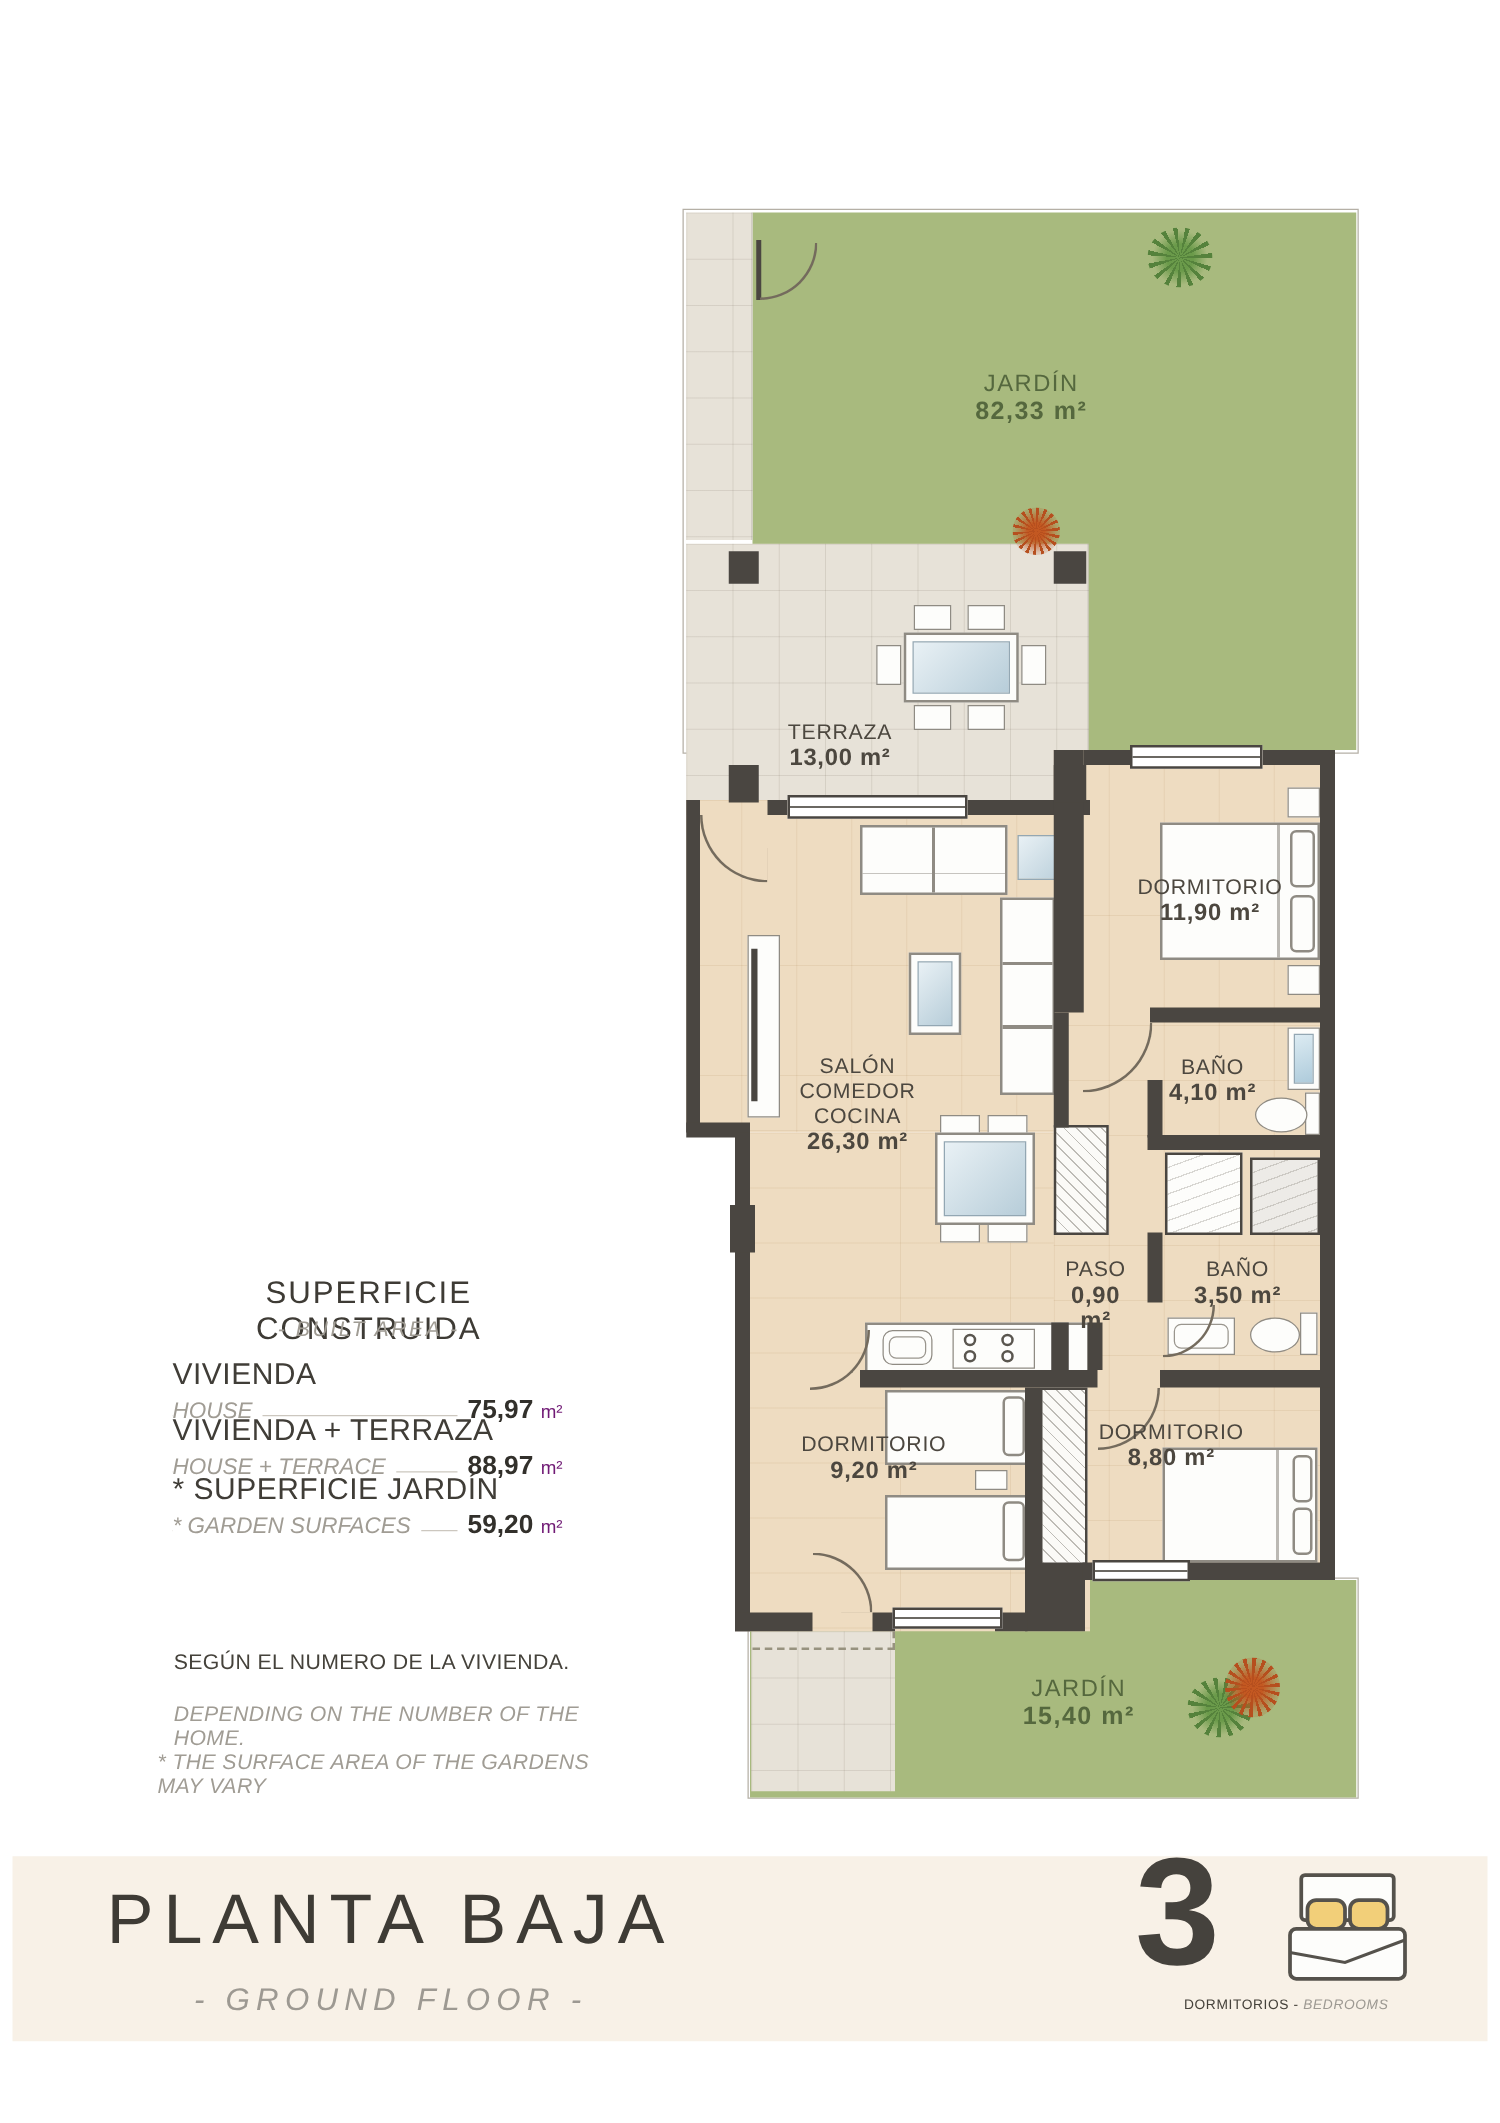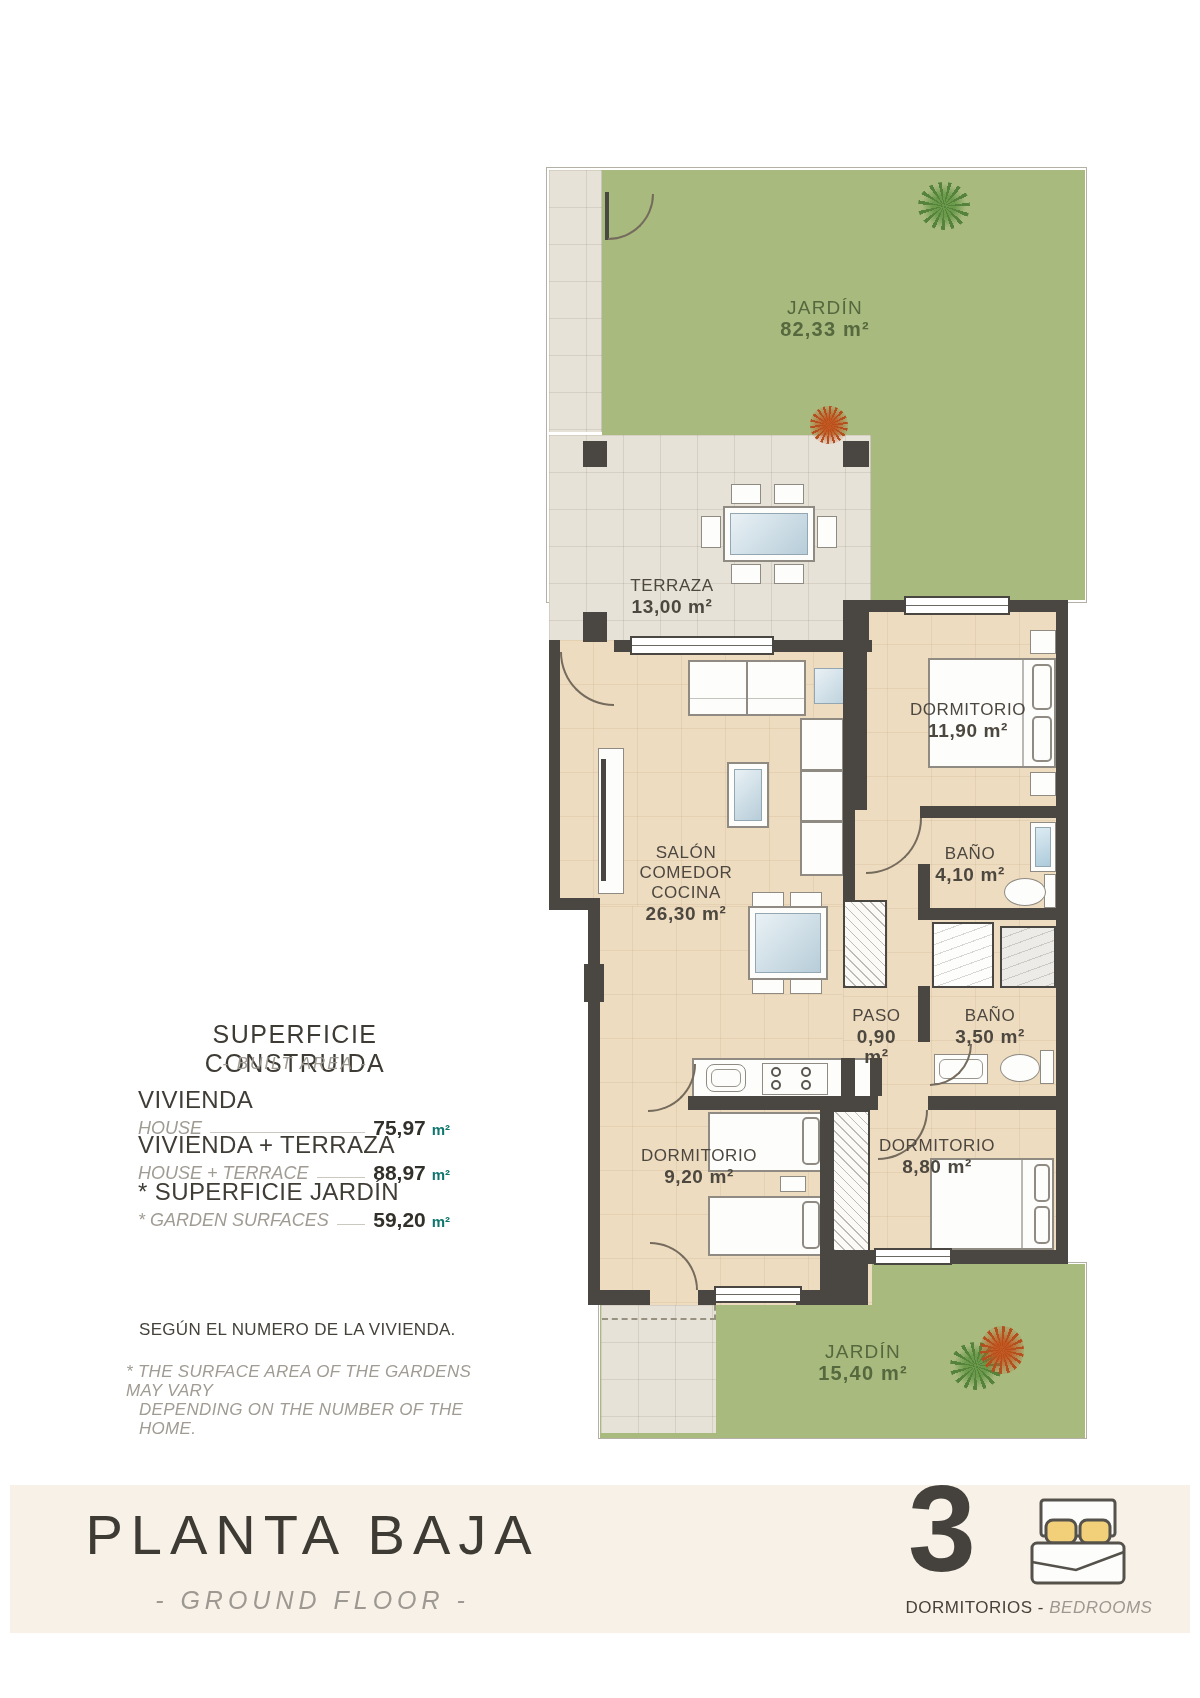--- a/index.html
+++ b/index.html
@@ -55,35 +55,35 @@
   .ip-sub{position:absolute;left:122px;top:1054px;width:346px;text-align:center;
           color:#a09c94;font-style:italic;font-size:17px;letter-spacing:2px;}
   .srow{position:absolute;left:138px;width:312px;height:42px;}
   .srow-es{color:#403d37;font-size:24px;letter-spacing:.4px;}
   .srow-line{position:relative;height:23px;}
   .leader{position:absolute;left:0;right:4px;bottom:4px;border-top:1px solid #ccc7bf;}
   .srow-en{position:absolute;left:0;bottom:-2px;background:#fff;padding-right:8px;
            color:#a09c94;font-style:italic;font-size:18px;}
   .srow-val{position:absolute;right:0;bottom:-3px;background:#fff;padding-left:8px;
             color:#32302b;font-weight:700;font-size:21px;}
-  .srow-val .unit{font-weight:700;font-size:15px;color:#0f766e;}
+  .srow-val .unit{font-weight:400;font-size:15px;color:#701a75;}
   .fnote-es{position:absolute;left:126px;top:1320px;width:380px;color:#45423b;
             font-size:17px;line-height:19px;letter-spacing:.3px;}
   .fnote-en{position:absolute;left:126px;top:1362px;width:380px;color:#a09c94;font-style:italic;
             font-size:17px;line-height:19px;letter-spacing:.3px;}
   
   .band{position:absolute;left:10px;top:1485px;width:1180px;height:148px;background:#f8f1e7;}
   .ft-title{position:absolute;left:40px;top:1502px;width:545px;text-align:center;
             color:#3e3b35;font-size:56px;letter-spacing:8px;}
   .ft-sub{position:absolute;left:40px;top:1586px;width:545px;text-align:center;
           color:#9d9992;font-style:italic;font-size:25px;letter-spacing:5px;}
   .ft-count{position:absolute;left:908px;top:1468px;font-size:122px;line-height:1;
             font-weight:700;color:#45423d;}
   .ft-cap{position:absolute;left:898px;top:1598px;width:262px;text-align:center;
-          font-size:17px;color:#46423b;letter-spacing:.5px;}
+          font-size:11px;color:#46423b;letter-spacing:.5px;}
   .ft-cap .en{color:#9d9992;font-style:italic;}
 </style>
 </head>
 <body>
 
 <div class="abs" style="left:0;top:0;width:1200px;height:1460px;">
 
   <div class="abs outline" style="left:546px;top:167px;width:541px;height:436px;"></div>
   <div class="abs outline" style="left:598px;top:1262px;width:489px;height:177px;"></div>
 
@@ -299,22 +299,22 @@
     <div class="leader"></div>
     <span class="srow-en">* GARDEN SURFACES</span>
     <span class="srow-val"><span>59,20</span> <span class="unit">m²</span></span>
   </div>
 </div>
 
 <div class="fnote-es">
   <div style="padding-left:13px;">SEGÚN EL NUMERO DE LA VIVIENDA.</div>
 </div>
 <div class="fnote-en">
+  <div style="padding-left:13px;">DEPENDING ON THE NUMBER OF THE HOME.</div>
   <div>* THE SURFACE AREA OF THE GARDENS MAY VARY</div>
-  <div style="padding-left:13px;">DEPENDING ON THE NUMBER OF THE HOME.</div>
 </div>
 
 <div class="band"></div>
 <div class="ft-title">PLANTA BAJA</div>
 <div class="ft-sub">- GROUND FLOOR -</div>
 
 <div class="ft-count">3</div>
 <svg class="abs" style="left:1014px;top:1496px;" width="128" height="96" viewBox="0 0 128 96">
   <rect x="27" y="4" width="74" height="36" rx="3" fill="#fdfdfb" stroke="#55524c" stroke-width="3"></rect>
   <rect x="32" y="24" width="30" height="23" rx="7" fill="#f2cf79" stroke="#55524c" stroke-width="3"></rect>

